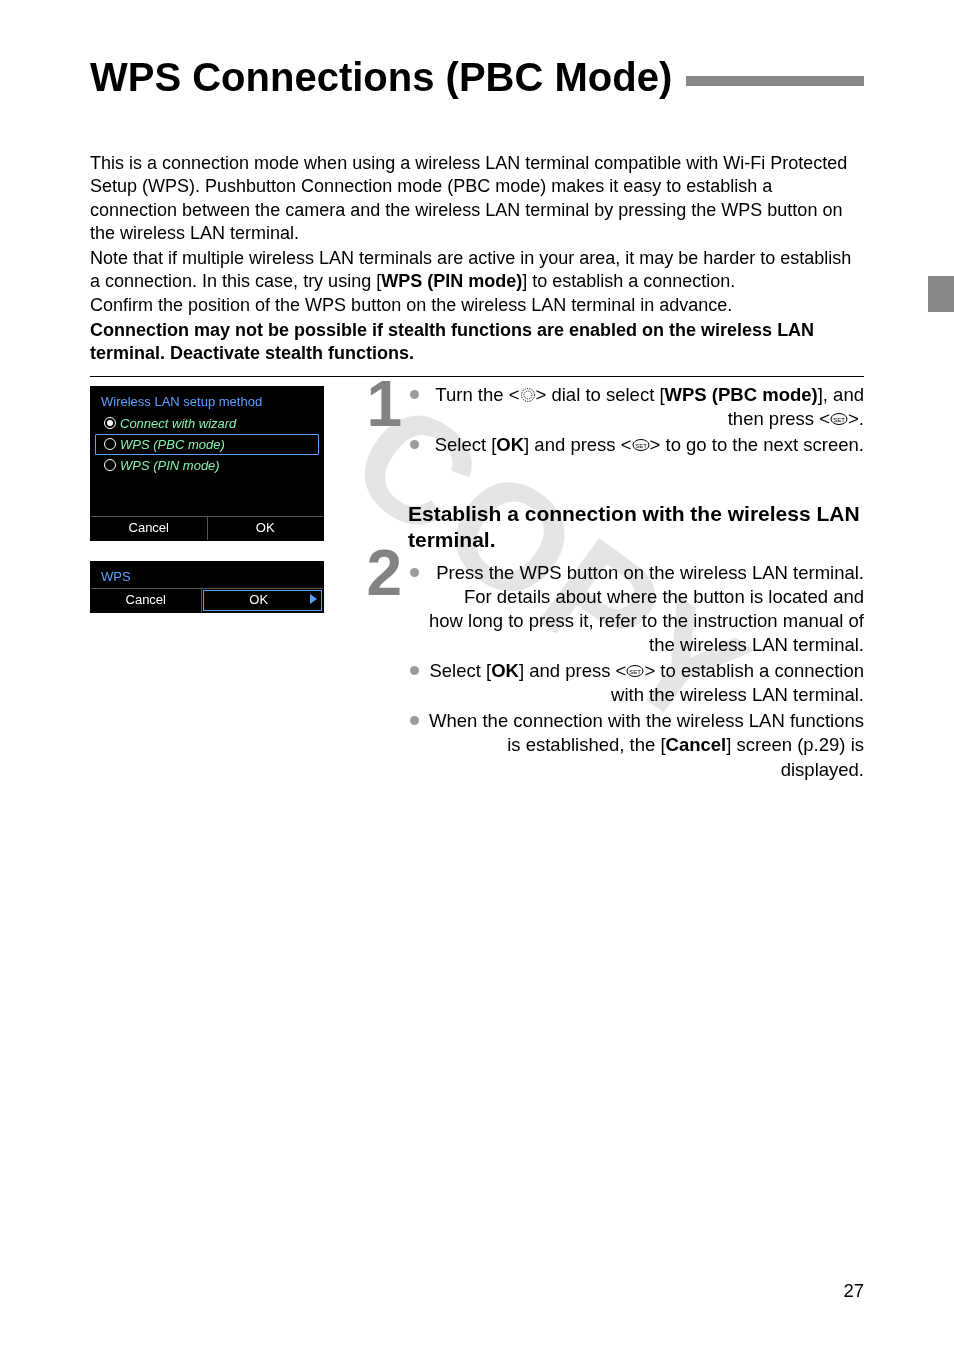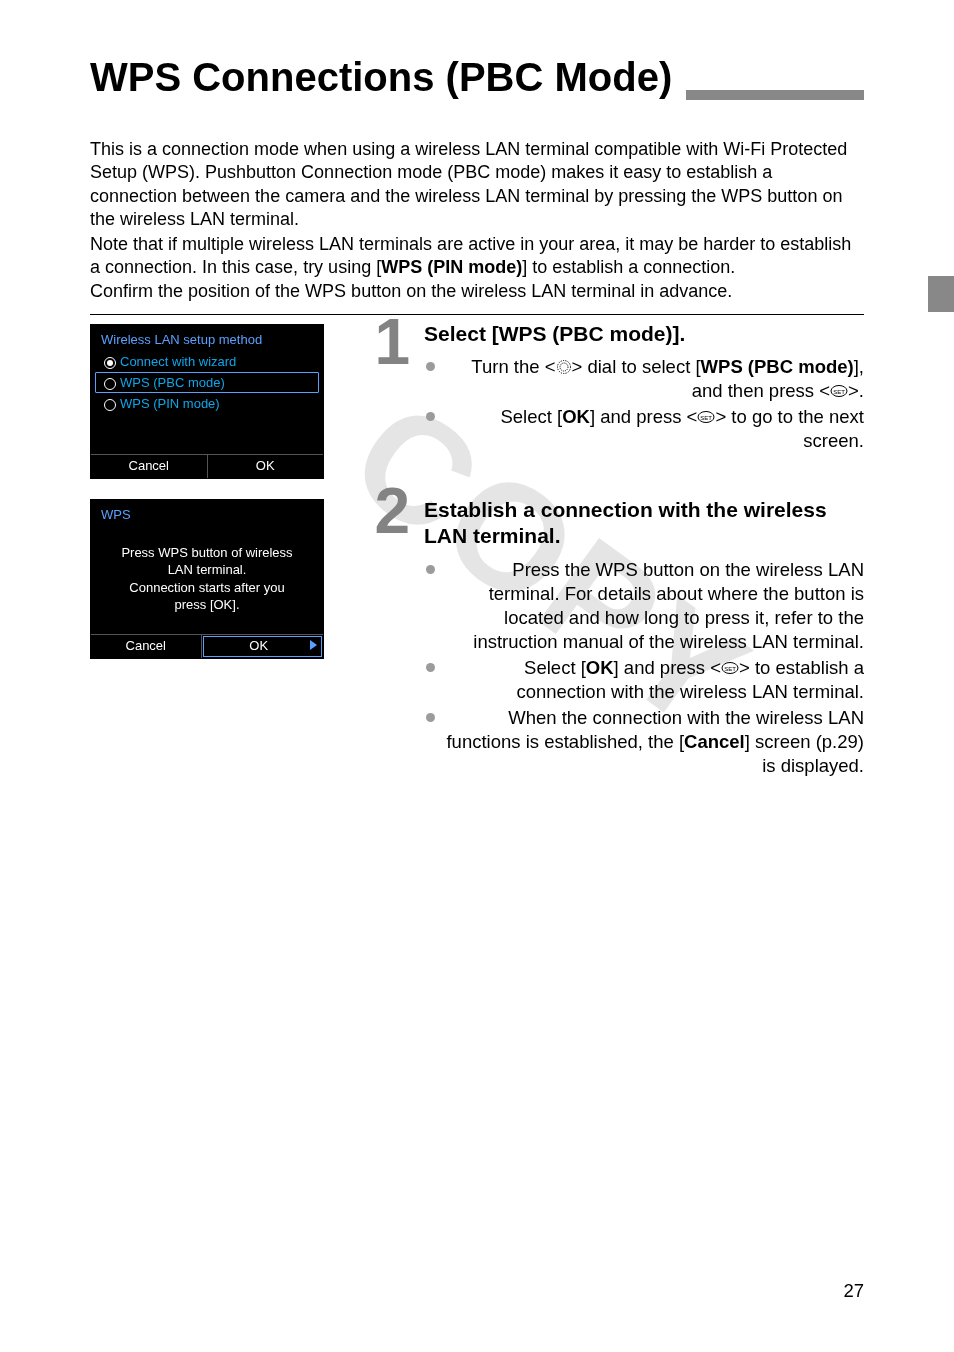--- a/index.html
+++ b/index.html
@@ -10,22 +10,22 @@
     font-family: Arial, Helvetica, sans-serif;
     color: #000;
     position: relative;
   }
   .page {
     padding: 55px 90px 0 90px;
   }
   
   .title-row {
     display: flex;
-    align-items: flex-end;
-    margin-bottom: 38px;
+    align-items: center;
+    margin-bottom: 52px;
   }
   .title-text {
     font-size: 40px;
     font-weight: bold;
     white-space: nowrap;
   }
   .title-bar {
     flex: 1;
     height: 10px;
     background: #888;
@@ -57,21 +57,21 @@
   hr.sep {
     margin-top: 10px;
     border: none;
     border-top: 1px solid #000;
   }
   
   .content-area {
     margin-top: 6px;
     display: grid;
     grid-template-columns: 258px 60px 1fr;
-    column-gap: 8px;
+    column-gap: 0;
   }
   .screens-col {
     padding-top: 3px;
   }
   .numcol {
     position: relative;
   }
   .stepnum {
     font-size: 64px;
     font-weight: bold;
@@ -121,28 +121,29 @@
     font-family: Arial, sans-serif;
     margin-bottom: 20px;
   }
   .lcd .hdr {
     color: #5aa0ff;
     font-size: 13px;
     padding: 7px 10px 4px 10px;
     font-weight: normal;
   }
   .lcd .opt {
-    color: #0ea5e9;
+    color: #86efac;
     font-size: 13px;
     padding: 2px 8px;
     display: flex;
-    align-items: flex-end;
+    align-items: center;
     gap: 4px;
     border: 1px solid transparent;
     margin: 0 4px;
+    font-style: italic;
   }
   .lcd .opt.sel {
     border: 1px solid #5aa0ff;
     border-radius: 1px;
   }
   .radio {
     display:inline-block;
     width:12px; height:12px;
     border-radius:50%;
     border:1.5px solid #fff;
@@ -236,20 +237,21 @@
     <div class="title-text">WPS Connections (PBC Mode)</div>
     <div class="title-bar"></div>
   </div>
 
   <div class="intro">
     <p>This is a connection mode when using a wireless LAN terminal compatible with Wi-Fi Protected Setup (WPS). Pushbutton Connection mode (PBC mode) makes it easy to establish a connection between the camera and the wireless LAN terminal by pressing the WPS button on the wireless LAN terminal.</p>
     <p>
       <span>Note that if multiple wireless LAN terminals are active in your area, it may be harder to establish a connection. In this case, try using [</span><span class="bold-inline">WPS (PIN mode)</span><span>] to establish a connection.</span>
     </p>
     <p>Confirm the position of the WPS button on the wireless LAN terminal in advance.</p>
+    <p class="intro-bold">Connection may not be possible if stealth functions are enabled on the wireless LAN terminal. Deactivate stealth functions.</p>
   </div>
 
   <hr class="sep">
 
   <div class="content-area">
 
     <div class="screens-col">
       <div class="lcd">
         <div class="hdr">Wireless LAN setup method</div>
         <div class="opt">
@@ -266,40 +268,38 @@
           </div>
         <div class="spacer"></div>
         <div class="btnrow">
           <div>Cancel</div>
           <div>OK</div>
         </div>
       </div>
 
       <div class="lcd lcd2">
         <div class="hdr">WPS</div>
-        <div class="msg">Press WPS button of wireless<br>LAN terminal.<br>Connection starts after you<br>press [OK].</div>
         <div class="btnrow2">
           <div class="c1">Cancel</div>
           <div class="c2">
               <span class="lab">OK</span>
               <span class="tri"></span>
             </div>
         </div>
       </div>
     </div>
 
     <div class="numcol">
       <div class="stepnum" style="margin-top:-4px">1</div>
       <div class="stepnum" style="margin-top:118px">2</div>
     </div>
 
     <div>
 
       <div class="step-block">
-        <div class="step-title">Select [WPS (PBC mode)].</div>
         <ul class="bullets">
           <li>
             <span>Turn the &lt;</span><span class="icon-dial"><svg width="16" height="16" viewBox="0 0 16 16">
                   <circle cx="8" cy="8" r="6.5" fill="none" stroke="#000" stroke-width="1" stroke-dasharray="1.2 1.2"></circle>
                   <circle cx="8" cy="8" r="4" fill="none" stroke="#000" stroke-width="1" stroke-dasharray="1 1"></circle>
                 </svg></span><span>&gt; dial to select [</span><span class="bold-inline">WPS (PBC mode)</span><span>], and then press &lt;</span><span class="icon-set"><svg width="18" height="14" viewBox="0 0 18 14">
                   <ellipse cx="9" cy="7" rx="8" ry="5.5" fill="none" stroke="#000" stroke-width="1"></ellipse>
                   <text x="9" y="9.5" text-anchor="middle" font-size="6" font-family="Arial">SET</text>
                 </svg></span><span>&gt;.</span>
           </li>

